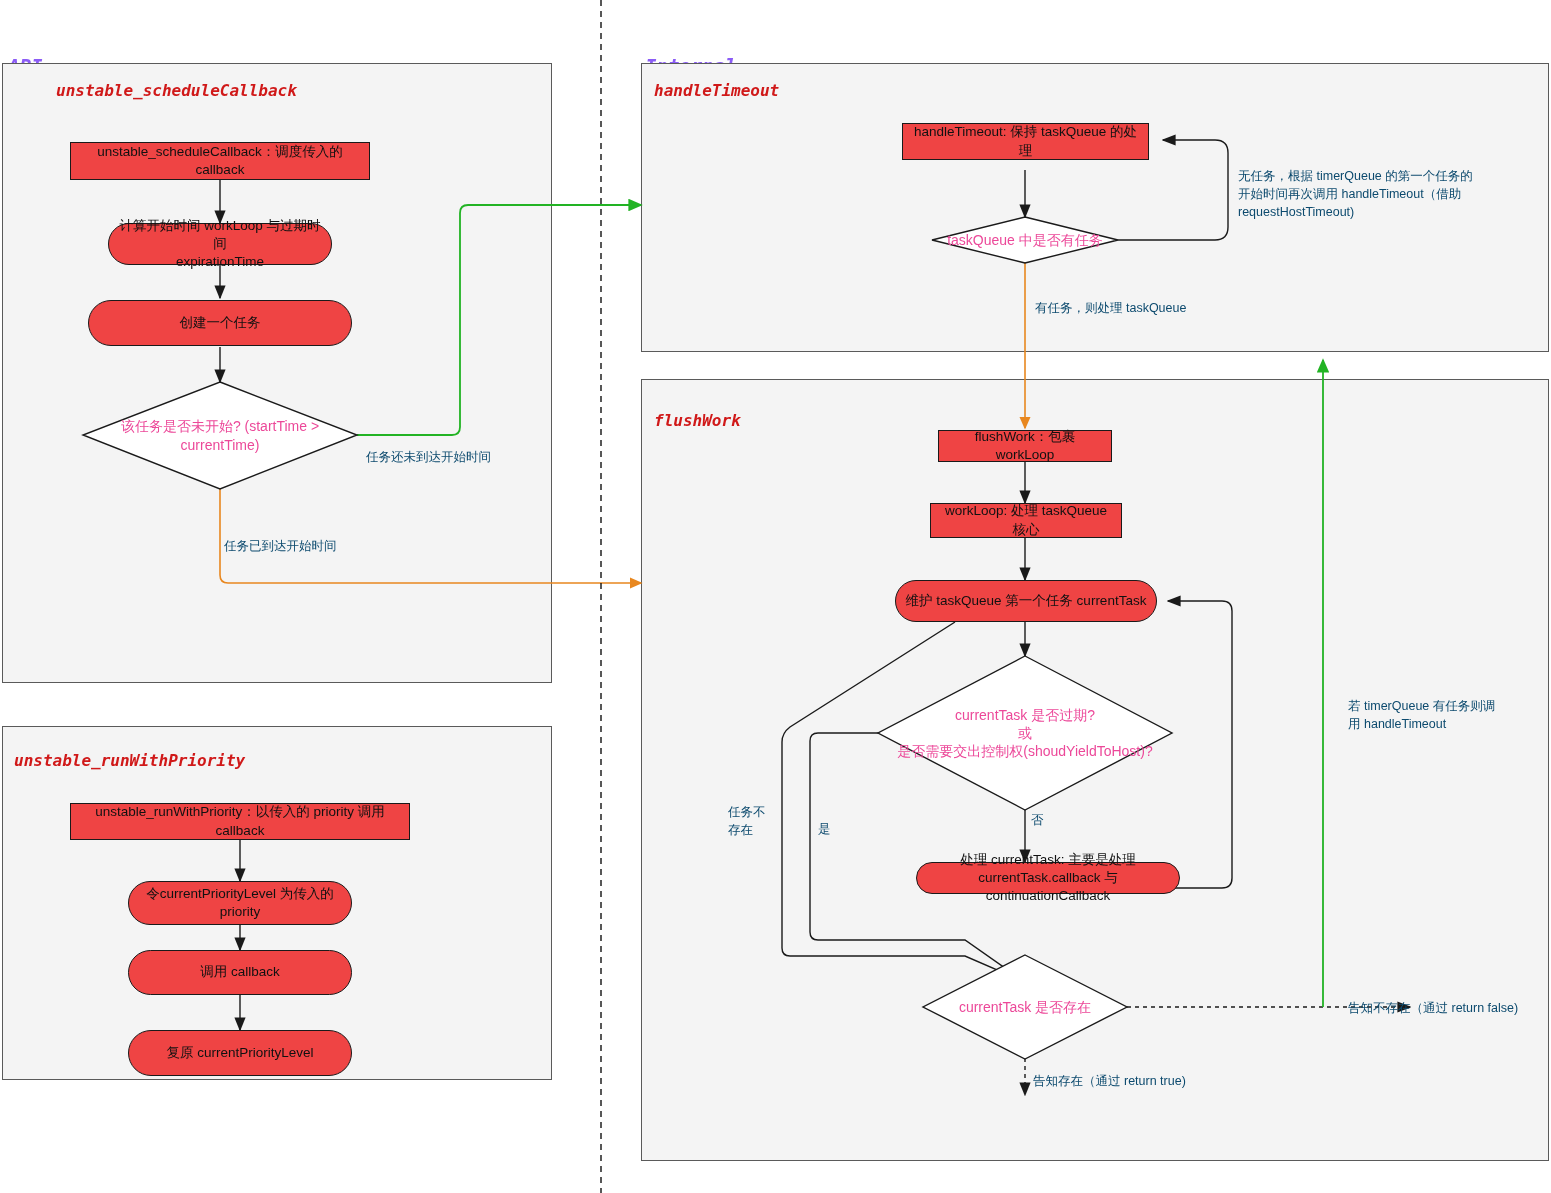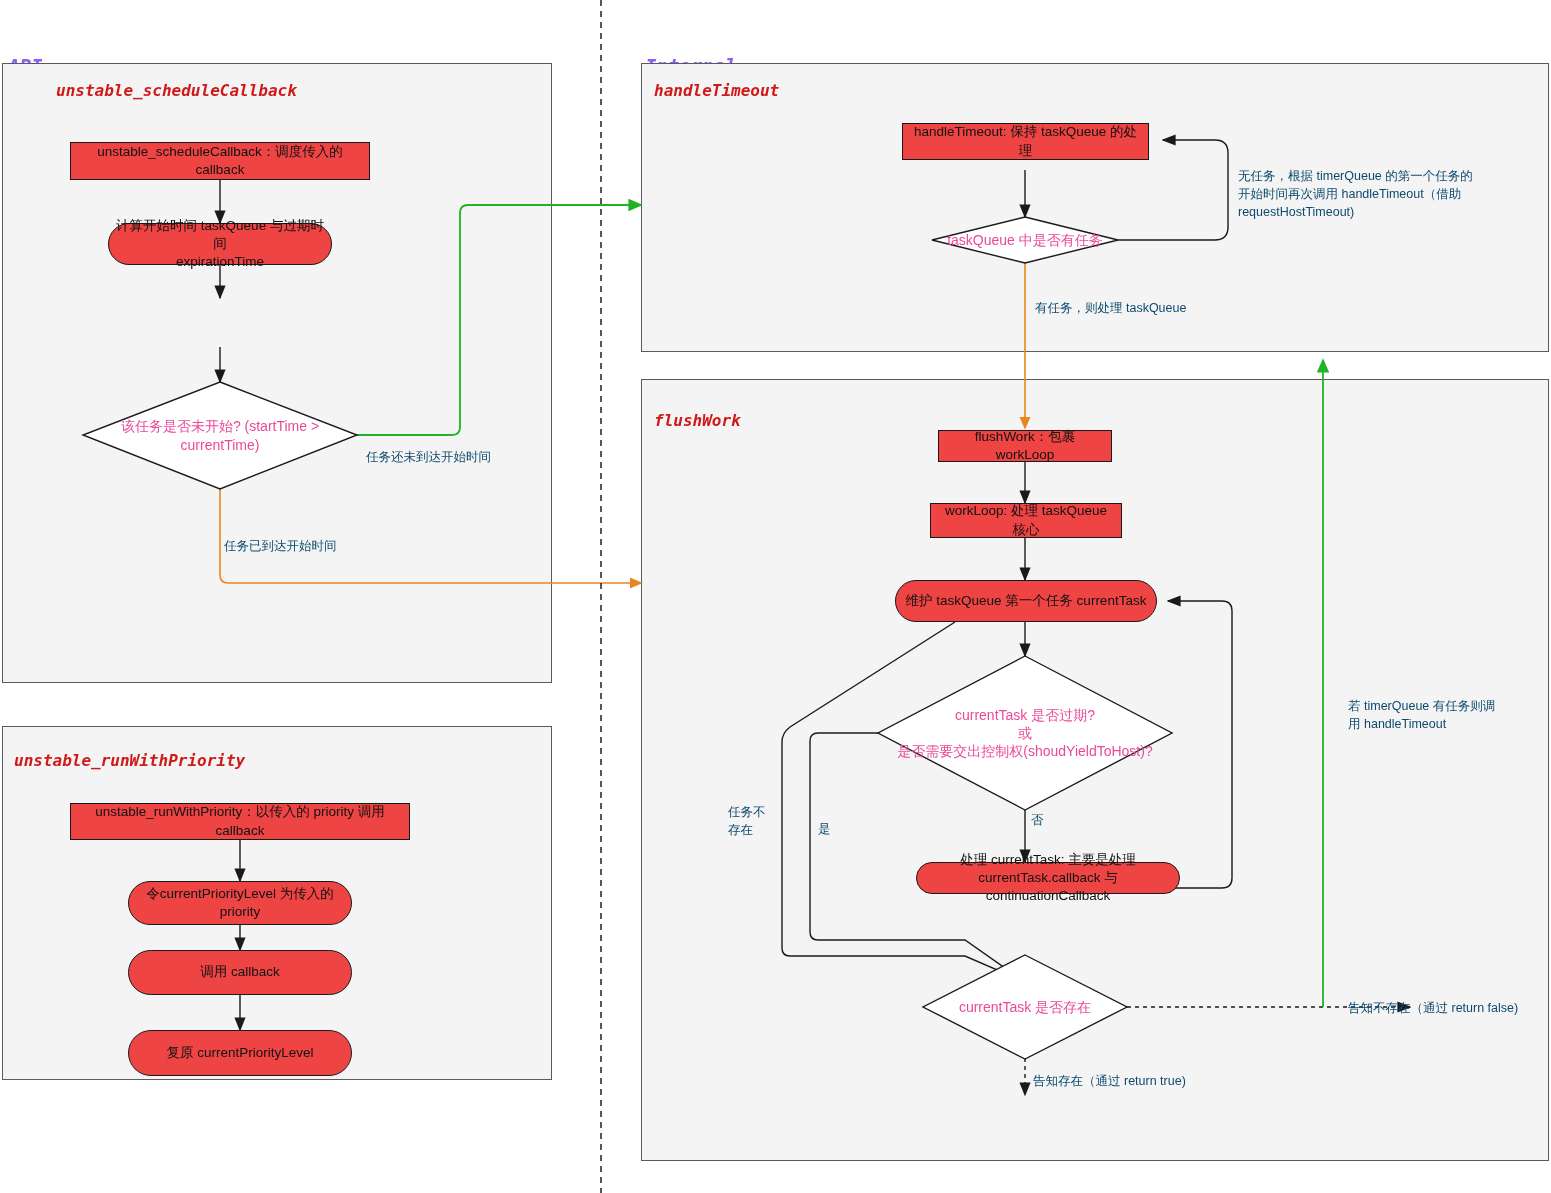--- a/index.html
+++ b/index.html
@@ -97,22 +97,23 @@
 
     <g stroke="#1a1a1a" fill="#ffffff" stroke-width="1.4">
       <polygon points="220,382 357,435 220,489 83,435"></polygon>
       <polygon points="1025,217 1118,240 1025,263 932,240"></polygon>
       <polygon points="1025,656 1172,733 1025,810 878,733"></polygon>
       <polygon points="1025,955 1127,1007 1025,1059 923,1007"></polygon>
     </g>
   </svg>
 
   <div class="node rect" style="left:70px;top:142px;width:300px;height:38px;">unstable_scheduleCallback：调度传入的 callback</div>
-  <div class="node round" style="left:108px;top:223px;width:224px;height:42px;white-space:pre-line;">计算开始时间 taskQueue 与过期时间
+  <div class="node round" style="left:108px;top:223px;width:224px;height:42px;white-space:pre-line;">计算开始时间 workLoop 与过期时间
 expirationTime</div>
+  <div class="node round" style="left:88px;top:300px;width:264px;height:46px;">创建一个任务</div>
 
   <div class="diamondwrap" style="left:83px;top:382px;width:274px;height:107px;">
     <span class="dlabel">该任务是否未开始? (startTime &gt; currentTime)</span>
   </div>
 
   <div class="node rect" style="left:70px;top:803px;width:340px;height:37px;">unstable_runWithPriority：以传入的 priority 调用 callback</div>
   <div class="node round" style="left:128px;top:881px;width:224px;height:44px;">令currentPriorityLevel 为传入的 priority</div>
   <div class="node round" style="left:128px;top:950px;width:224px;height:45px;">调用 callback</div>
   <div class="node round" style="left:128px;top:1030px;width:224px;height:46px;">复原 currentPriorityLevel</div>
 

